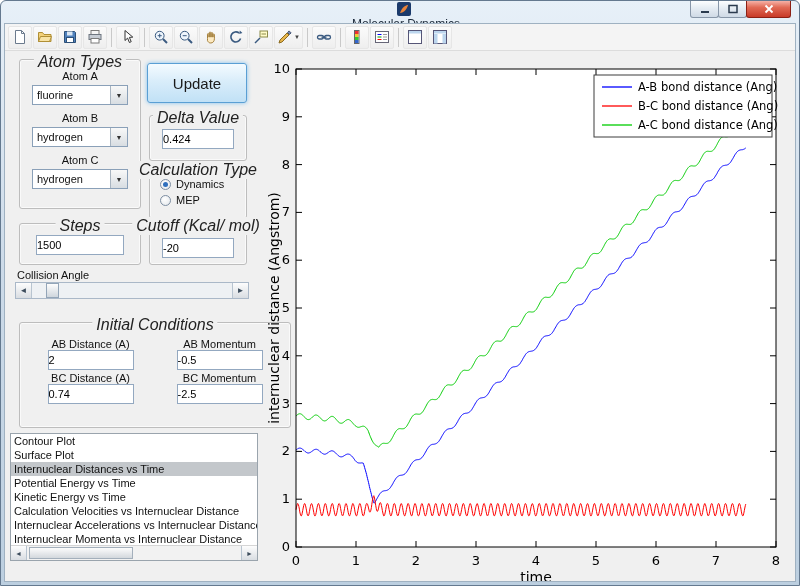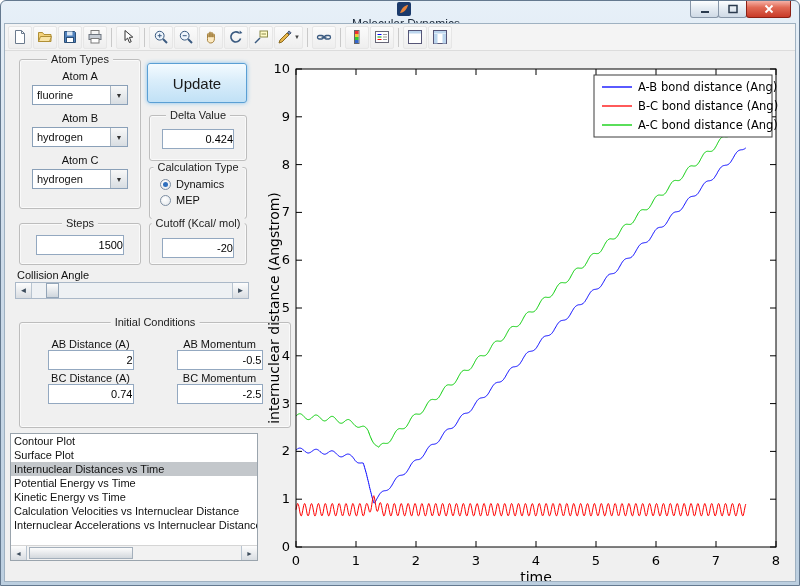--- a/index.html
+++ b/index.html
@@ -15,28 +15,28 @@
   .wcbtn svg{display:block;}
   .content{position:absolute;left:3px;right:3px;top:22px;bottom:3px;background:#f0f0f0;border:1px solid #9fb1c1;overflow:hidden;}
   .toolbar{position:absolute;top:0;left:0;right:0;height:27px;background:#f4f4f4;border-bottom:1px solid #dcdcdc;display:flex;align-items:center;padding-left:3px;gap:1px;}
   .tbtn{height:23px;min-width:24px;border:1px solid #e6e6e6;background:linear-gradient(#fbfbfb,#eeeeee);display:inline-flex;align-items:center;justify-content:center;border-radius:2px;padding:0 2px;}
   .tbtn svg{display:block;}
   .tsep{width:1px;height:19px;background:#c9c9c9;margin:0 3px;display:inline-block;}
   .caret{display:inline-block;margin-left:1px;color:#444;font-size:6px;}
   .caret::before{content:"▼";}
   .figure{position:absolute;left:0;right:0;top:27px;bottom:0;background:#f0f0f0;}
   .uipanel{position:absolute;border:1px solid #bdbdbd;box-shadow:inset 0 0 0 1px #fafafa;border-radius:3px;background:#f0f0f0;}
-  .ptitle{position:absolute;top:-7px;left:50%;transform:translateX(-50%);background:#f0f0f0;padding:0 4px;font-size:11px;white-space:nowrap;color:#222;}
+  .ptitle{position:absolute;top:-7px;left:50%;transform:translateX(-50%);background:#f0f0f0;padding:0 4px;font-size:16px;white-space:nowrap;color:#222;font-style:italic;}
   .col{display:flex;flex-direction:column;align-items:center;}
   .flabel{font-size:11px;margin-top:7px;margin-bottom:3px;}
   .combo{display:flex;width:96px;height:20px;background:#fff;border:1px solid #8aa0b8;}
   .combo-val{flex:1;font-size:11px;padding:3px 0 0 4px;overflow:hidden;white-space:nowrap;}
   .combo-btn{width:17px;background:linear-gradient(#f8f8f8,#d8dde2);border-left:1px solid #a8b4c0;display:flex;align-items:center;justify-content:center;color:#333;font-size:7px;}
   .combo-btn::before{content:"▼";}
-  .edit{display:block;background:#fff;border:1px solid #93a8c0;height:20px;font-size:11px;text-align:right;font-family:"Liberation Sans",sans-serif;}
+  .edit{display:block;background:#fff;border:1px solid #93a8c0;height:20px;font-size:11px;text-align:left;font-family:"Liberation Sans",sans-serif;}
   .update{position:absolute;left:142px;top:12px;width:100px;height:40px;border:1px solid #5a9fd4;border-radius:3px;background:linear-gradient(#f4fbff,#d9edfa 45%,#c1e1f6);font-size:15px;font-family:"Liberation Sans",sans-serif;box-shadow:0 0 4px rgba(120,190,240,.9);color:#1a1a1a;}
   .radio{display:flex;align-items:center;gap:5px;font-size:11px;margin:4px 0 0 10px;}
   .rdot{width:11px;height:11px;border-radius:50%;border:1px solid #7d8ea2;background:radial-gradient(circle at 40% 35%,#fff,#e2e6ea);position:relative;}
   .rdot.on::after{content:"";position:absolute;left:2px;top:2px;width:5px;height:5px;border-radius:50%;background:#2f6fbd;}
   .ca-label{position:absolute;left:12px;top:218px;font-size:11px;}
   .slider{position:absolute;left:10px;top:231px;width:234px;height:17px;background:#eef1f4;border:1px solid #aab8c8;display:flex;}
   .sarrow{width:16px;background:linear-gradient(#fdfdfd,#d9dde2);display:flex;align-items:center;justify-content:center;color:#3c4c5c;font-size:8px;}
   .sarrow-l{border-right:1px solid #b8c4d0;}
   .sarrow-r{border-left:1px solid #b8c4d0;}
   .sarrow-l::before{content:"◄";}
@@ -279,20 +279,21 @@
 
       <div class="listbox">
         <div class="lb-items">
           <div class="lb-item">Contour Plot</div>
           <div class="lb-item">Surface Plot</div>
           <div class="lb-item sel">Internuclear Distances vs Time</div>
           <div class="lb-item">Potential Energy vs Time</div>
           <div class="lb-item">Kinetic Energy vs Time</div>
           <div class="lb-item">Calculation Velocities vs Internuclear Distance</div>
           <div class="lb-item">Internuclear Accelerations vs Internuclear Distance</div>
+          <div class="lb-item">Internuclear Momenta vs Internuclear Distance</div>
         </div>
         <div class="hscroll">
           <div class="sarrow sarrow-l"></div>
           <div class="htrack">
             <div class="hthumb"></div>
           </div>
           <div class="sarrow sarrow-r"></div>
         </div>
       </div>
 

